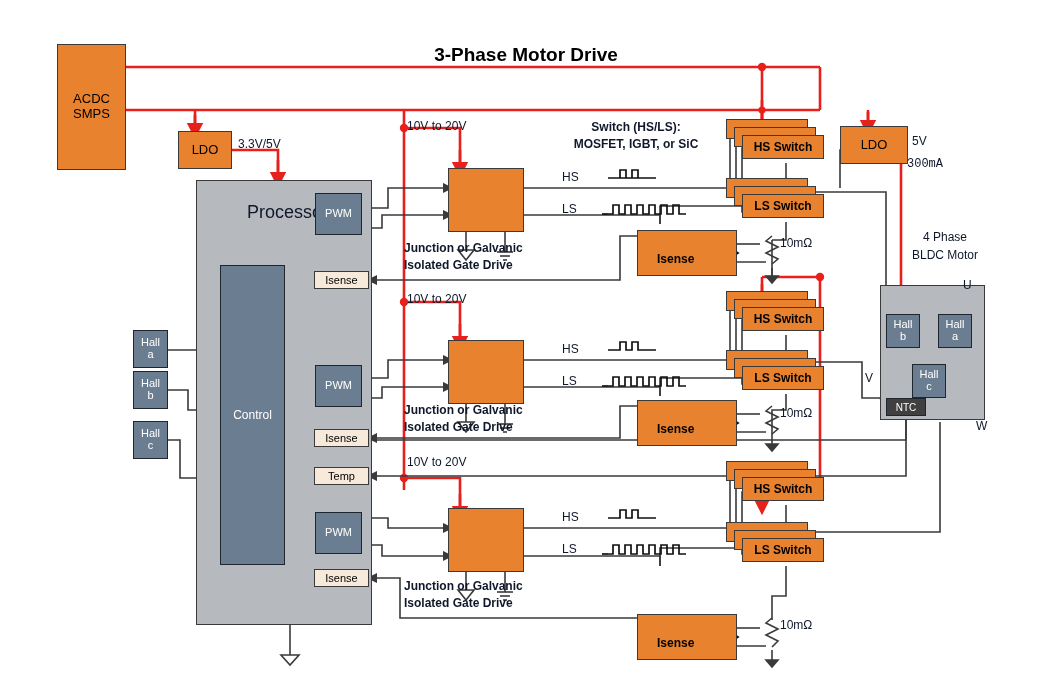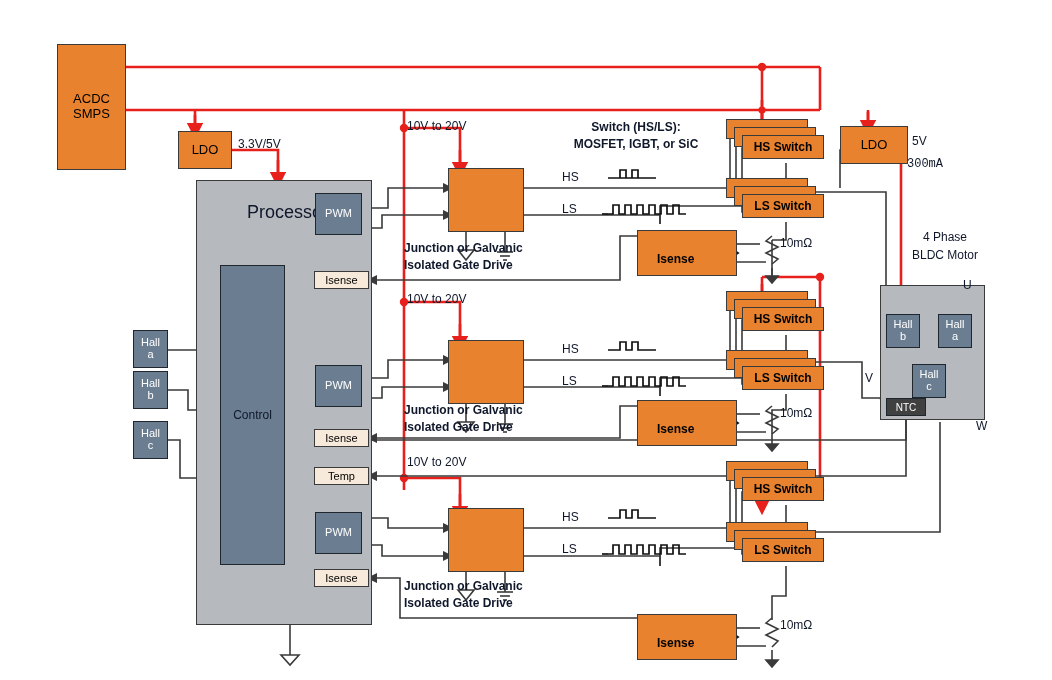--- a/index.html
+++ b/index.html
@@ -7,21 +7,21 @@
        font-family:"Liberation Sans",sans-serif;}
   #stage{position:absolute;left:0;top:0;width:1052px;height:680px;}
   svg#diagram{position:absolute;left:0;top:0;width:1052px;height:680px;}
   .lbl{position:absolute;font-family:"Liberation Sans",sans-serif;white-space:nowrap;}
   .title{font-size:19px;font-weight:bold;color:#000;text-align:center;width:1052px;left:0;}
   .orangebox{position:absolute;background:#E8822E;border:1.5px solid #3a3a3a;box-sizing:border-box;
              display:flex;align-items:center;justify-content:center;text-align:center;
              font-size:13px;color:#000;line-height:1.15;}
   .procbox{position:absolute;background:#B6B9BE;border:1.5px solid #3a3a3a;box-sizing:border-box;}
   .ctrlbox{position:absolute;background:#6B7D91;border:1.5px solid #20262e;box-sizing:border-box;
-           display:flex;align-items:center;justify-content:center;color:#0f172a;font-size:12px;}
+           display:flex;align-items:center;justify-content:center;color:#ffffff;font-size:12px;}
   .slatebox{position:absolute;background:#6B7D91;border:1.5px solid #20262e;box-sizing:border-box;
             display:flex;align-items:center;justify-content:center;text-align:center;
             color:#fff;font-size:11px;line-height:1.05;}
   .creambox{position:absolute;background:#F7EADA;border:1.5px solid #3a3a3a;box-sizing:border-box;
             display:flex;align-items:center;justify-content:center;font-size:11px;color:#000;}
   .motorbox{position:absolute;background:#B6B9BE;border:1.5px solid #3a3a3a;box-sizing:border-box;}
   .ntcbox{position:absolute;background:#404040;border:1.5px solid #20262e;box-sizing:border-box;
           display:flex;align-items:center;justify-content:center;color:#fff;font-size:10px;}
   .txt{font-size:12px;color:#0f172a;}
   .txt.b{font-weight:bold;}
@@ -298,20 +298,21 @@
     <g stroke="#111" stroke-width="3.2" fill="none" stroke-linecap="round">
       <path d="M918,318 C908,318 908,330 918,330 C908,330 908,342 918,342 C908,342 908,354 918,354 C908,354 908,364 918,364"></path>
       <path d="M903,382 C897,373 908,368 910,378 C912,368 923,373 917,382"></path>
       <path d="M900,384 C890,378 882,388 892,394 C882,390 876,402 888,404"></path>
       <path d="M936,384 C946,378 954,388 944,394 C954,390 960,402 948,404"></path>
       <path d="M888,404 C880,408 884,418 893,414"></path>
       <path d="M948,404 C956,408 952,418 943,414"></path>
     </g>
   </svg>
 
+  <div class="lbl title" style="top:44px;">3-Phase Motor Drive</div>
 
   <div class="orangebox" style="left:57px;top:44px;width:69px;height:126px;flex-direction:column;">
     <span>ACDC</span>
     <span>SMPS</span>
   </div>
 
   <div class="orangebox" style="left:178px;top:131px;width:54px;height:38px;">
     <span>LDO</span>
   </div>
   <div class="lbl txt" style="left:238px;top:137px;">3.3V/5V</div>

